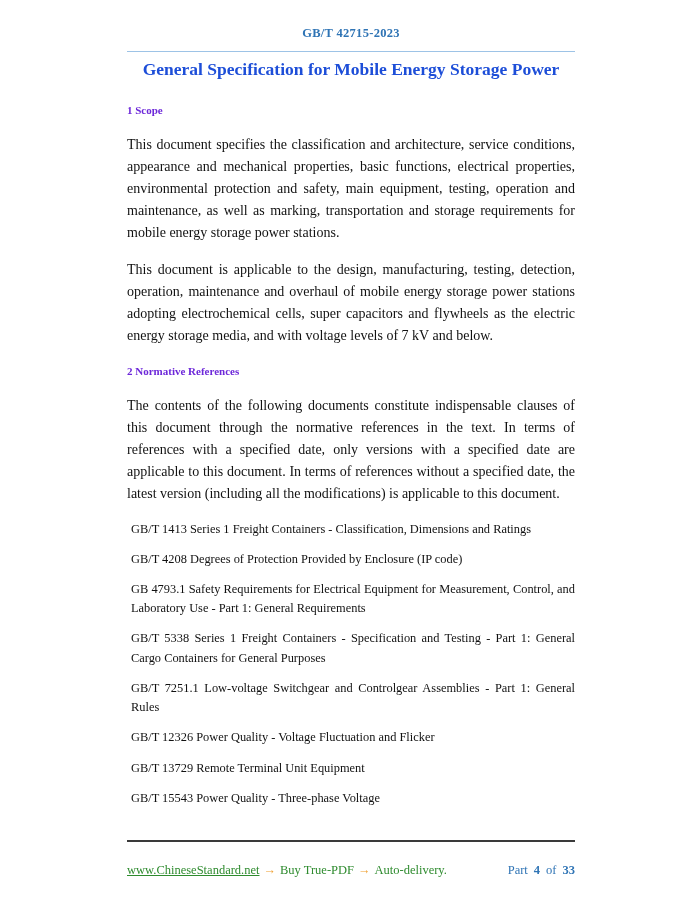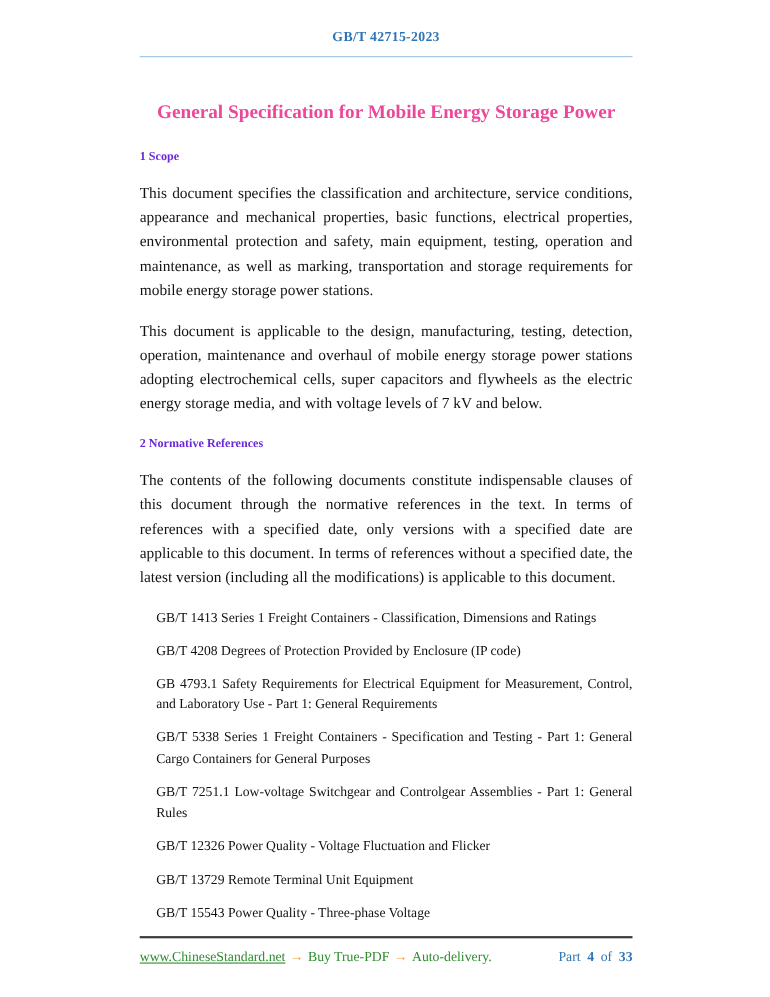--- a/index.html
+++ b/index.html
@@ -24,53 +24,52 @@
     color: #2f74b5;
     letter-spacing: 0.3px;
   }
   .header-rule {
     margin-top: 10px;
     border: none;
     border-top: 1px solid #9dc3e6;
     height: 0;
   }
   .doc-title {
-    margin-top: 32px;
     text-align: center;
     font-size: 17.5px;
     font-weight: bold;
-    color: #ec4899;
+    color: #1d4ed8;
   }
   .doc-title .line { line-height: 34px; }
   .section-heading {
     margin-top: 18px;
     margin-bottom: 18px;
     font-size: 11px;
     font-weight: bold;
     color: #6d28d9;
   }
   .para {
     margin: 0 0 14px 0;
     font-size: 14px;
     line-height: 1.58;
     text-align: justify;
   }
   .ref {
-    margin: 0 0 11px 15px;
+    margin: 0 0 11px 4px;
     font-size: 12.4px;
     line-height: 1.55;
     text-align: justify;
   }
   .footer {
     position: absolute;
     left: 127px;
     right: 125px;
     bottom: 28px;
     border-top: 2px solid #3a3a3a;
-    padding-top: 10px;
+    padding-top: 21px;
     display: flex;
     justify-content: space-between;
     align-items: baseline;
     font-size: 12.5px;
   }
   .footer-left { color: #2e8b2e; }
   .footer-left .link {
     color: #2e8b2e;
     text-decoration: underline;
     cursor: pointer;

